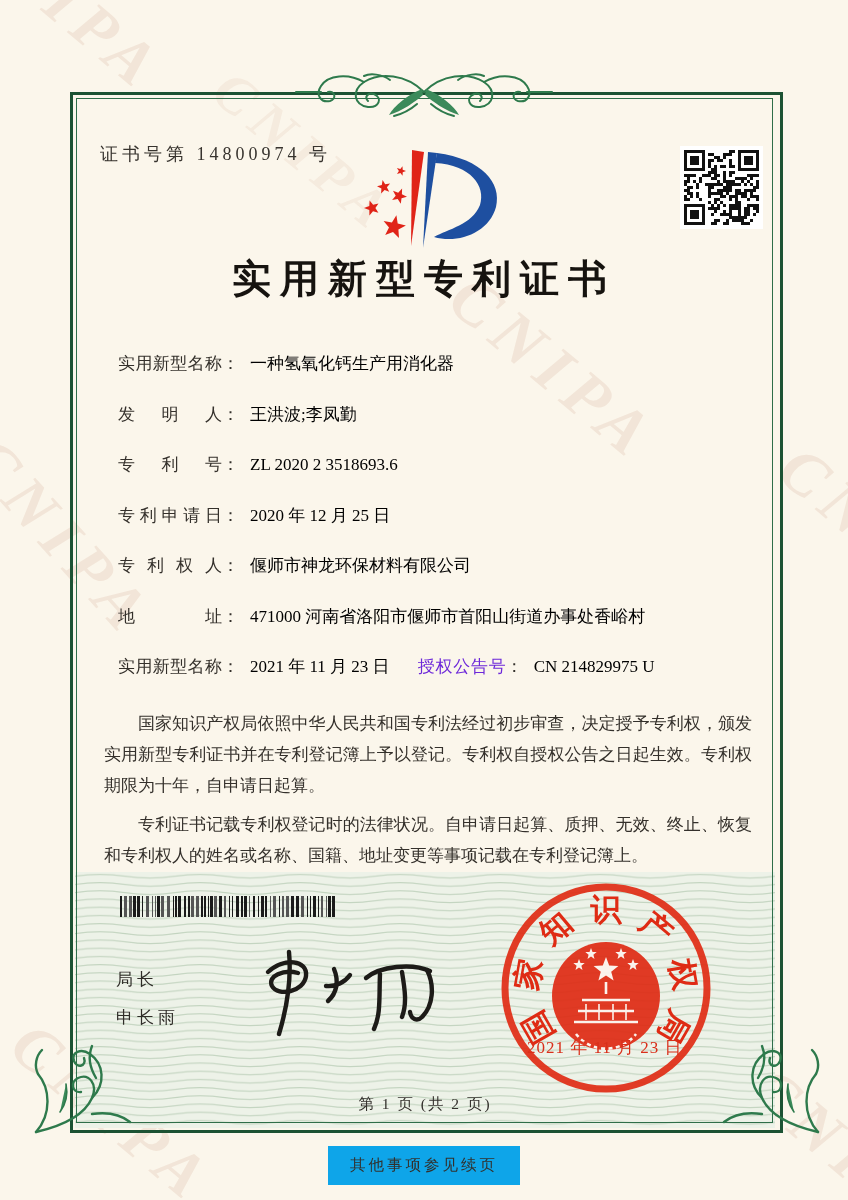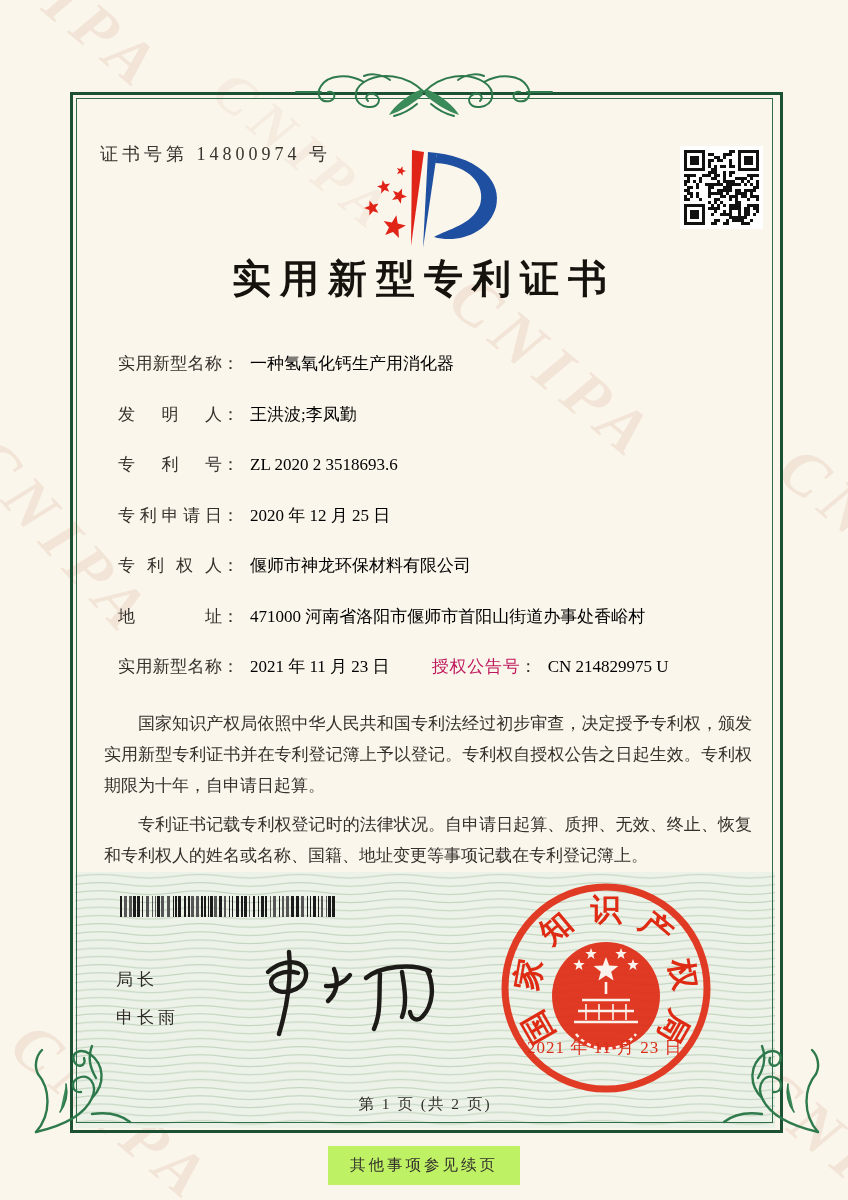--- a/index.html
+++ b/index.html
@@ -36,42 +36,42 @@
 
   .cert-number{position:absolute;left:100px;top:142px;font-size:18px;letter-spacing:4px;color:#37332e;}
   .logo{position:absolute;left:330px;top:134px;}
   .qr{position:absolute;left:680px;top:146px;background:#fff;padding:4px;}
   .page-title{position:absolute;left:0;top:252px;width:848px;text-align:center;
       font-size:39px;font-weight:bold;letter-spacing:9px;color:#16130f;}
 
   .fields{position:absolute;left:118px;top:352px;width:660px;font-size:17px;}
   .field-row{height:50.5px;white-space:nowrap;}
   .flabel{display:inline-block;width:104px;text-align:justify;text-align-last:justify;color:#34302b;font-family:Liberation Mono, monospace;}
-  .flabel2{display:inline-block;width:88px;margin-left:42px;text-align:justify;text-align-last:justify;color:#be185d;}
+  .flabel2{display:inline-block;width:88px;margin-left:28px;text-align:justify;text-align-last:justify;color:#6d28d9;}
   .fcolon{color:#34302b;}
   .fvalue{margin-left:11px;color:#000000;}
 
   .paragraphs{position:absolute;left:96px;top:700px;width:664px;font-size:17px;
       line-height:31px;text-align:justify;color:#34302b;}
   .paragraphs p{margin:8px;text-indent:2em;}
 
   .barcode{position:absolute;left:120px;top:896px;}
   .director-title{position:absolute;left:116px;top:968px;font-size:17px;letter-spacing:4px;}
   .director-name{position:absolute;left:116px;top:1006px;font-size:17px;letter-spacing:4px;}
   .signature{position:absolute;left:234px;top:942px;}
 
   .seal{position:absolute;left:496px;top:878px;width:220px;height:220px;}
   .seal-char{font-size:31px;font-weight:bold;font-family:"Liberation Serif","DejaVu Serif",serif;}
   .seal-date{position:absolute;left:527px;top:1036px;font-size:17px;letter-spacing:1px;
       color:#d92f1a;white-space:nowrap;z-index:6;}
 
   .page-number{position:absolute;left:0;top:1094px;width:850px;text-align:center;
       font-size:15.5px;letter-spacing:2px;color:#33302c;}
   .continuation{position:absolute;left:50%;transform:translateX(-50%);top:1146px;
-      background:#bef264;padding:9px 22px;font-size:15.5px;letter-spacing:3px;color:#33302c;
+      background:#0ea5e9;padding:9px 22px;font-size:15.5px;letter-spacing:3px;color:#33302c;
       white-space:nowrap;}
 </style>
 </head>
 <body>
 
 <div id="page">
 
   <div class="wm wm1">CNIPA</div>
   <div class="wm wm2">CNIPA</div>
   <div class="wm wm3">CNIPA</div>

